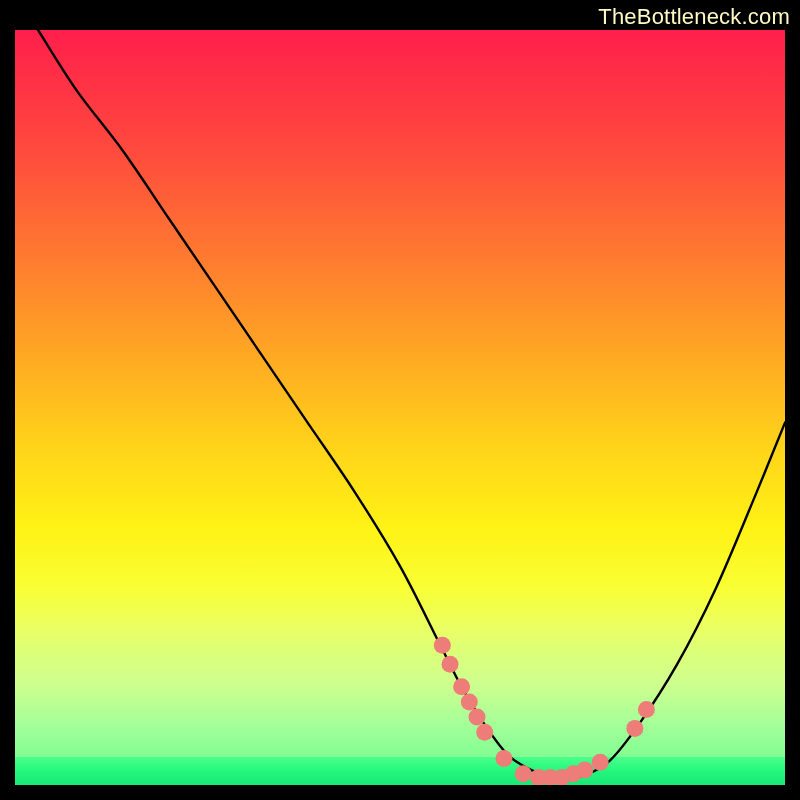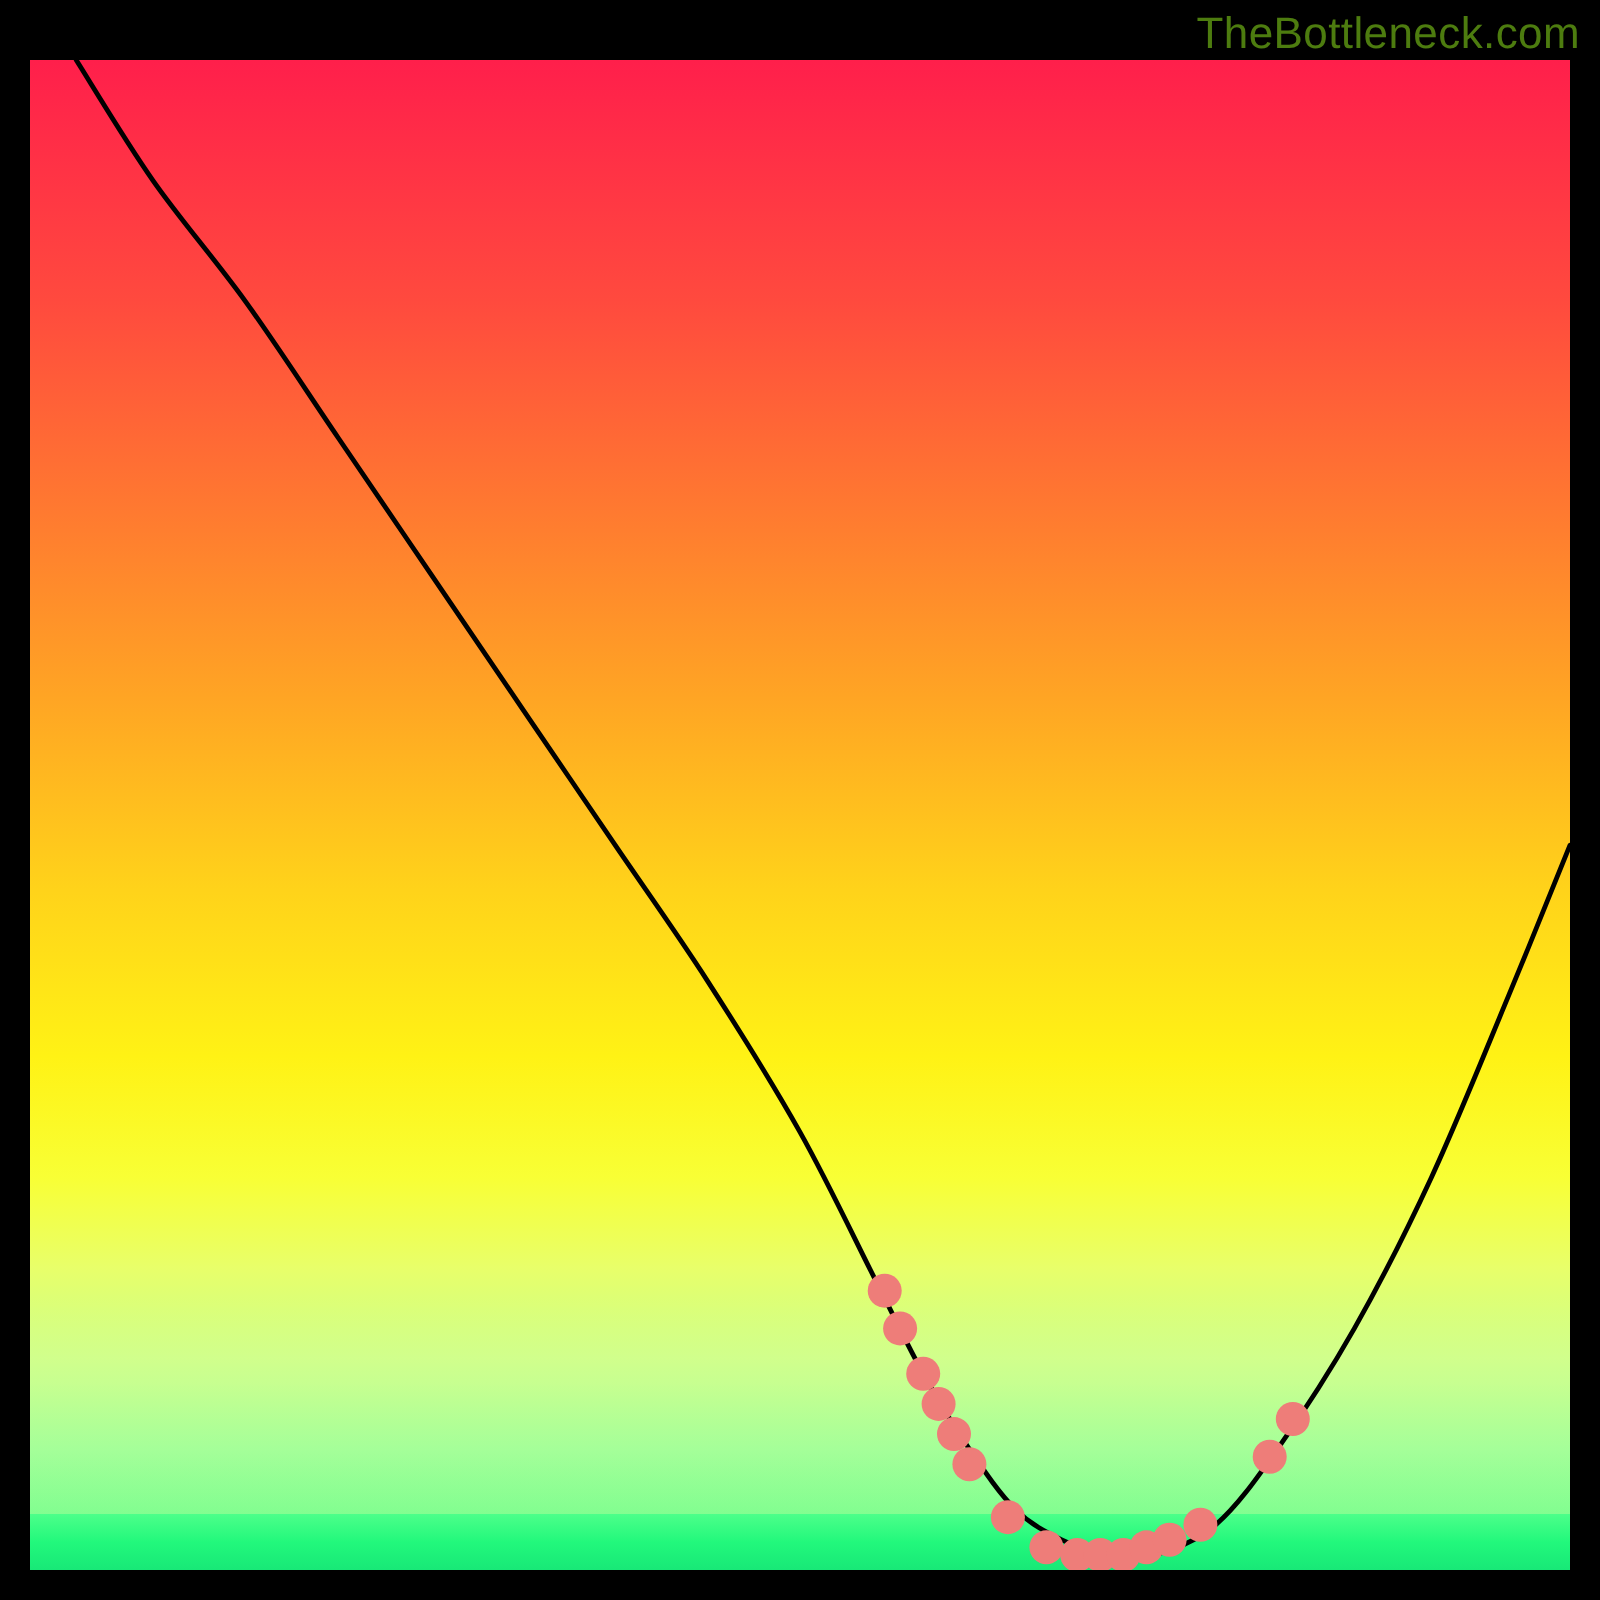--- a/index.html
+++ b/index.html
@@ -50,21 +50,21 @@
   }
   .svg-layer {
     position: absolute;
     left: 0; top: 0;
     width: 100%; height: 100%;
   }
   .watermark {
     position: absolute;
     top: 4px;
     right: 10px;
-    color: #4d7c0f;
+    color: #fef9c3;
     font-family: Arial, Helvetica, sans-serif;
     font-size: 22px;
     letter-spacing: 0.2px;
   }
 </style>
 </head>
 <body>
 
 <div class="frame">
   <div class="plot-area">

